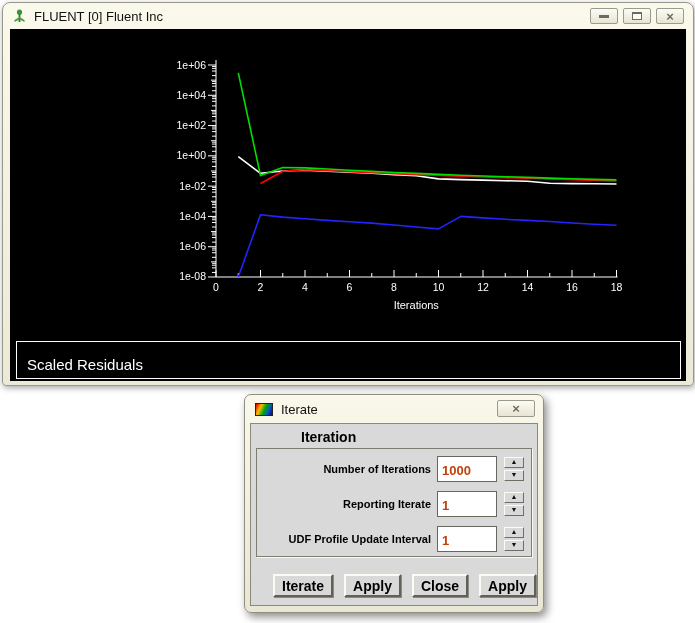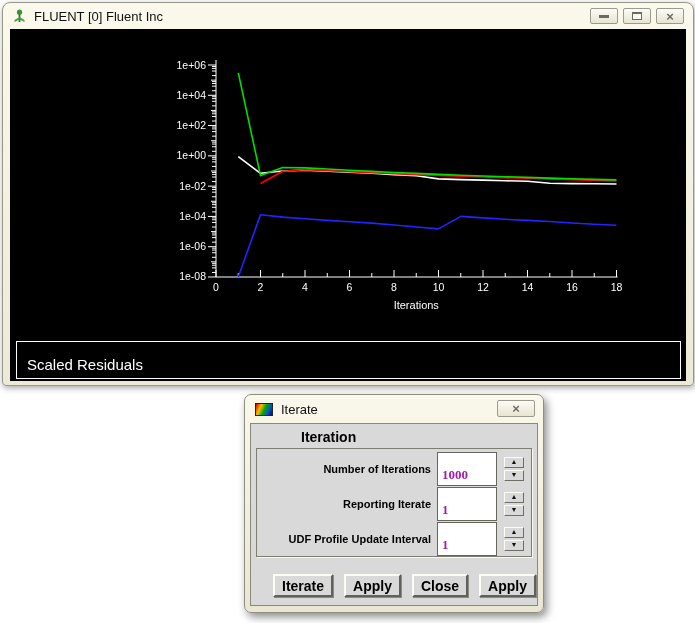--- a/index.html
+++ b/index.html
@@ -68,22 +68,22 @@
   .section-label{position:absolute;left:16px;top:5px;font-weight:bold;font-size:14px;color:#000;margin-left:34px;}
   .group-box{
     position:absolute;left:5px;right:5px;top:24px;height:107px;
     border:1px solid #7d7d74;box-shadow:1px 1px 0 #fbfaf1;
   }
   .field-row{position:absolute;left:6px;right:7px;height:27px;display:flex;align-items:center;justify-content:flex-end;}
   .field-row.r0{top:6px;} .field-row.r1{top:41px;} .field-row.r2{top:76px;}
   .field-label{font-weight:bold;font-size:11px;color:#000;white-space:nowrap;margin-right:6px;}
   .field-input{
     width:54px;height:20px;background:#fff;border:1px solid #67675e;
-    font-family:Liberation Serif, serif;font-weight:bold;font-size:13px;color:#a21caf;
-    padding:12px 0 0 4px;margin-right:7px;box-sizing:content-box;
+    font-family:Liberation Sans, sans-serif;font-weight:bold;font-size:13px;color:#c2410c;
+    padding:4px 0 0 4px;margin-right:7px;box-sizing:content-box;
   }
   .spinner{display:flex;flex-direction:column;gap:2px;width:20px;flex:0 0 auto;}
   .spin-btn{height:11px;background:#d9d9d9;border:1px solid;
     border-color:#fcfcf4 #6e6e64 #6e6e64 #fcfcf4;
     font-size:7px;line-height:8px;text-align:center;color:#111;padding:0;box-sizing:border-box;}
   .dialog-buttons{position:absolute;left:0;right:0;top:150px;display:flex;padding-left:22px;gap:11px;}
   .dlg-btn{
     min-width:54px;height:23px;background:#d9d9d9;
     border:2px solid;border-color:#fcfcf4 #61615a #61615a #fcfcf4;
     box-shadow:1px 1px 0 #8a8a80;

